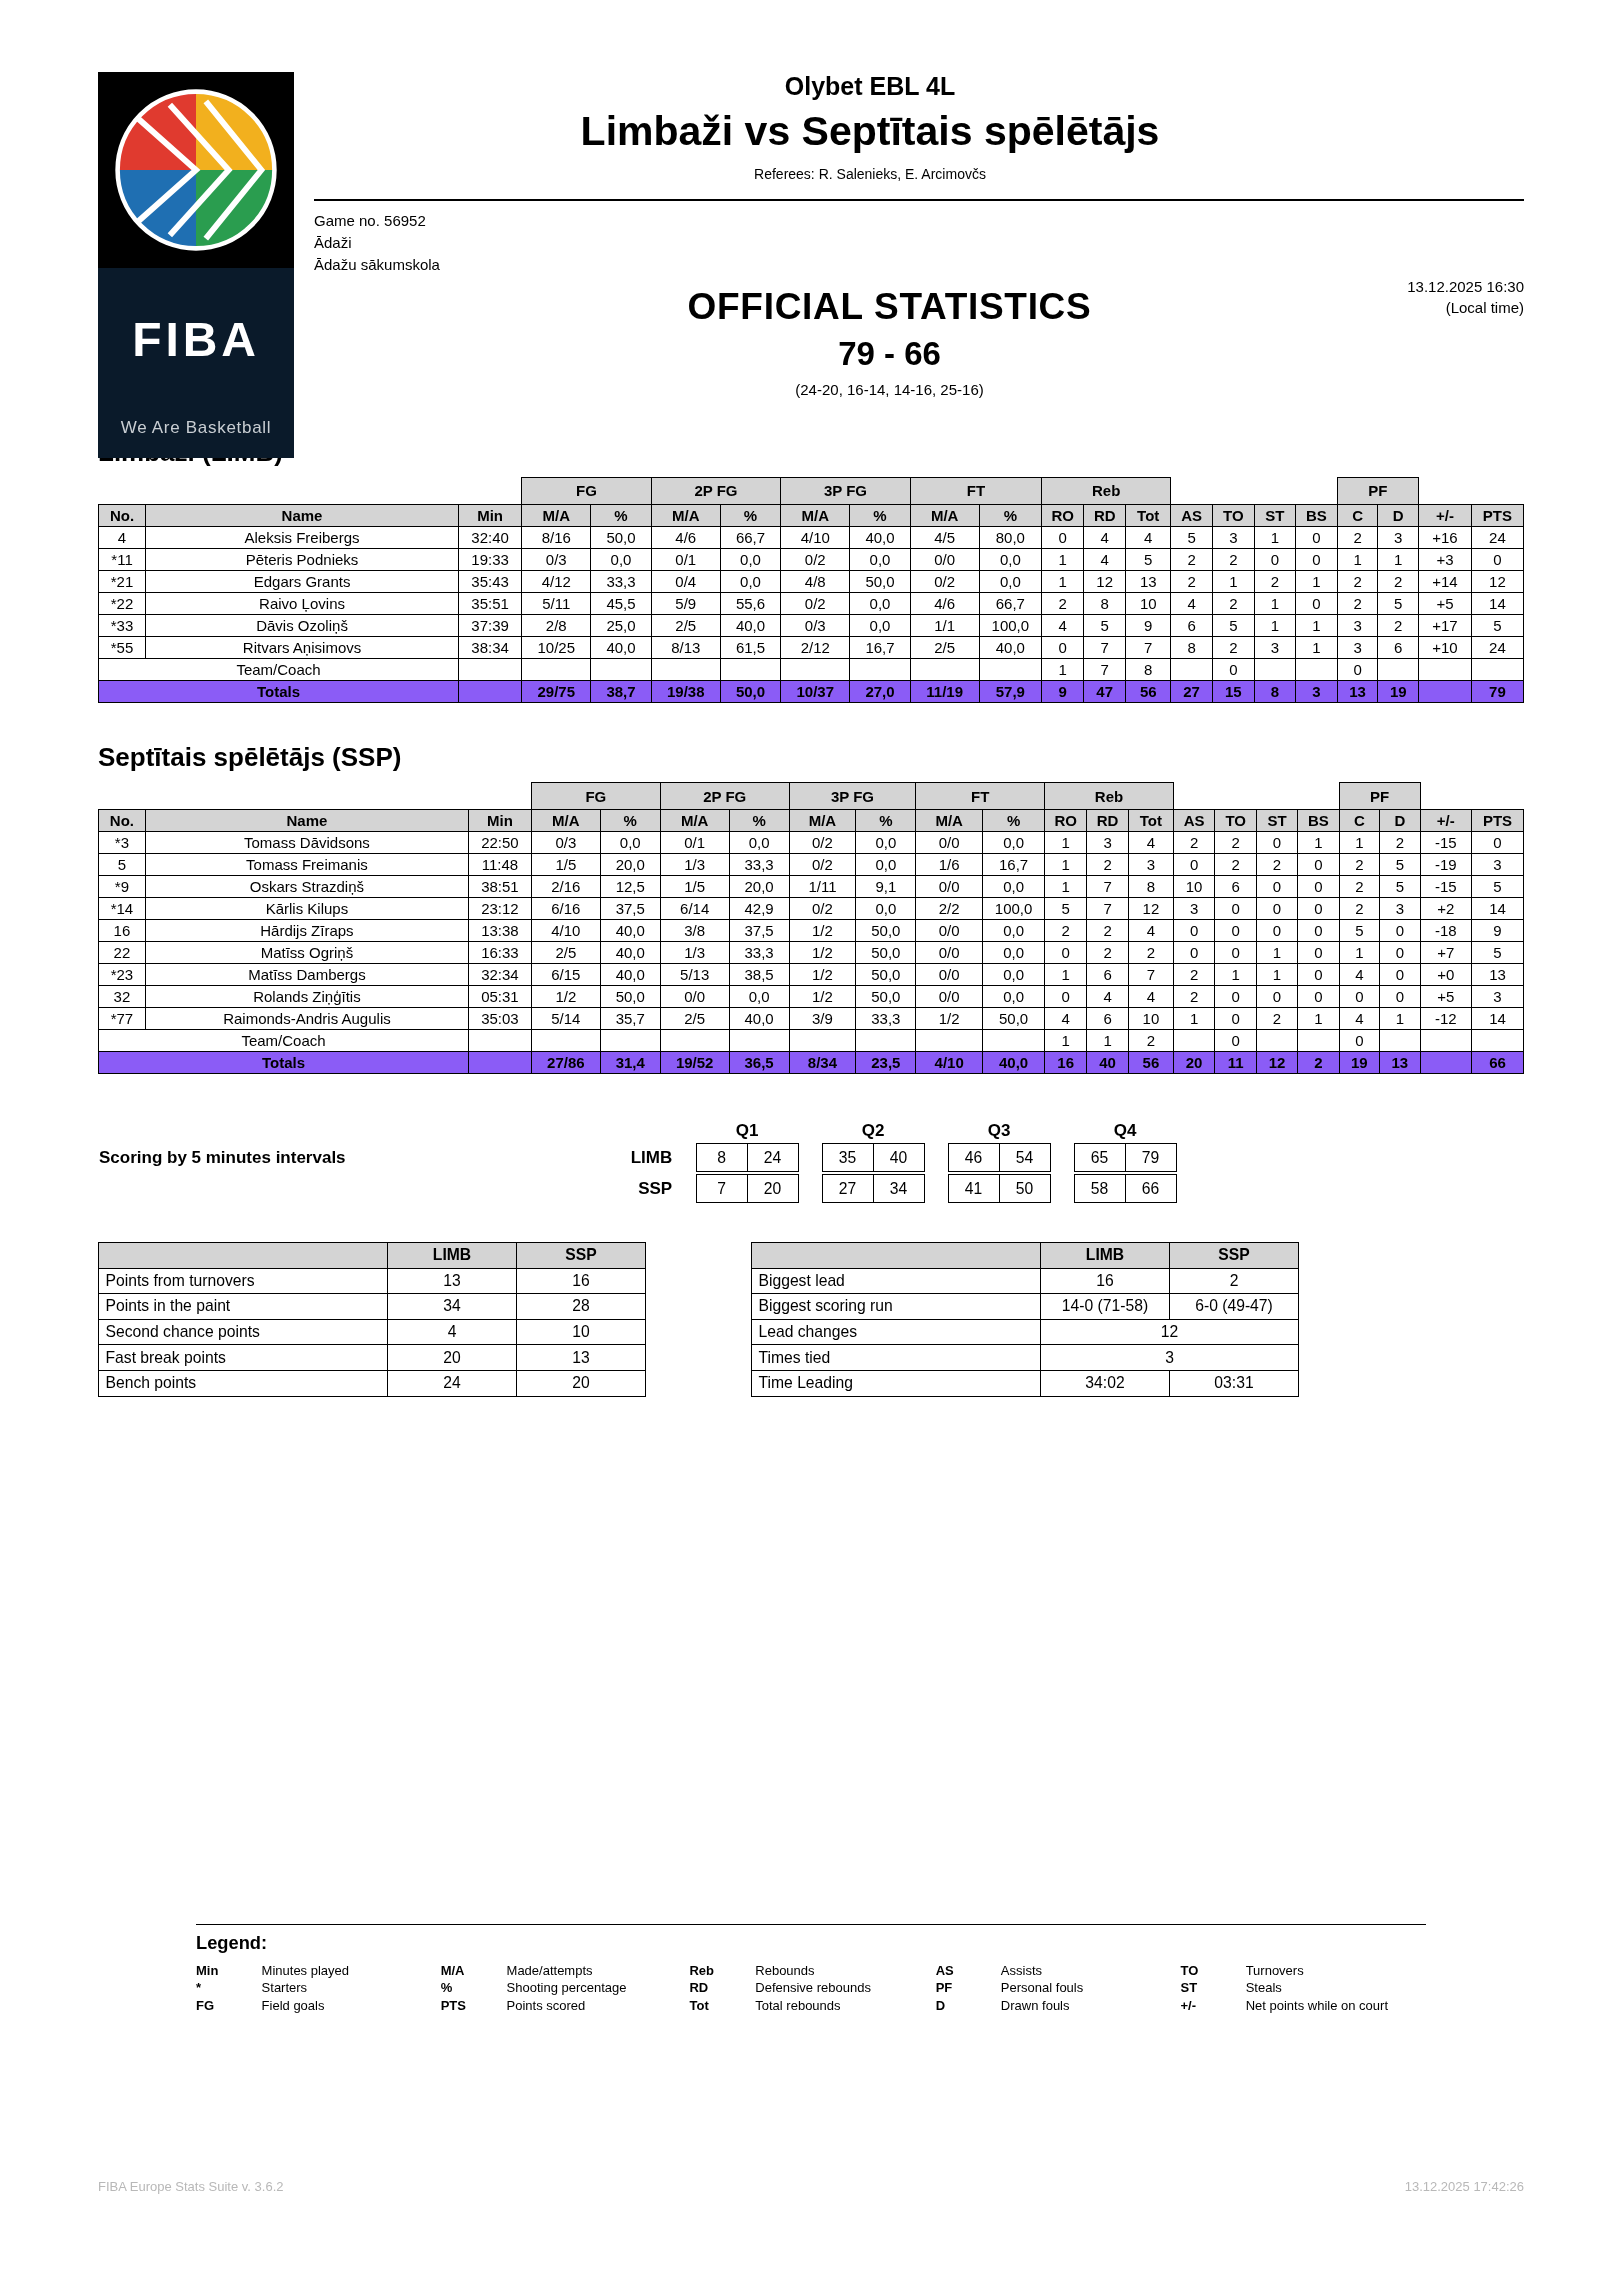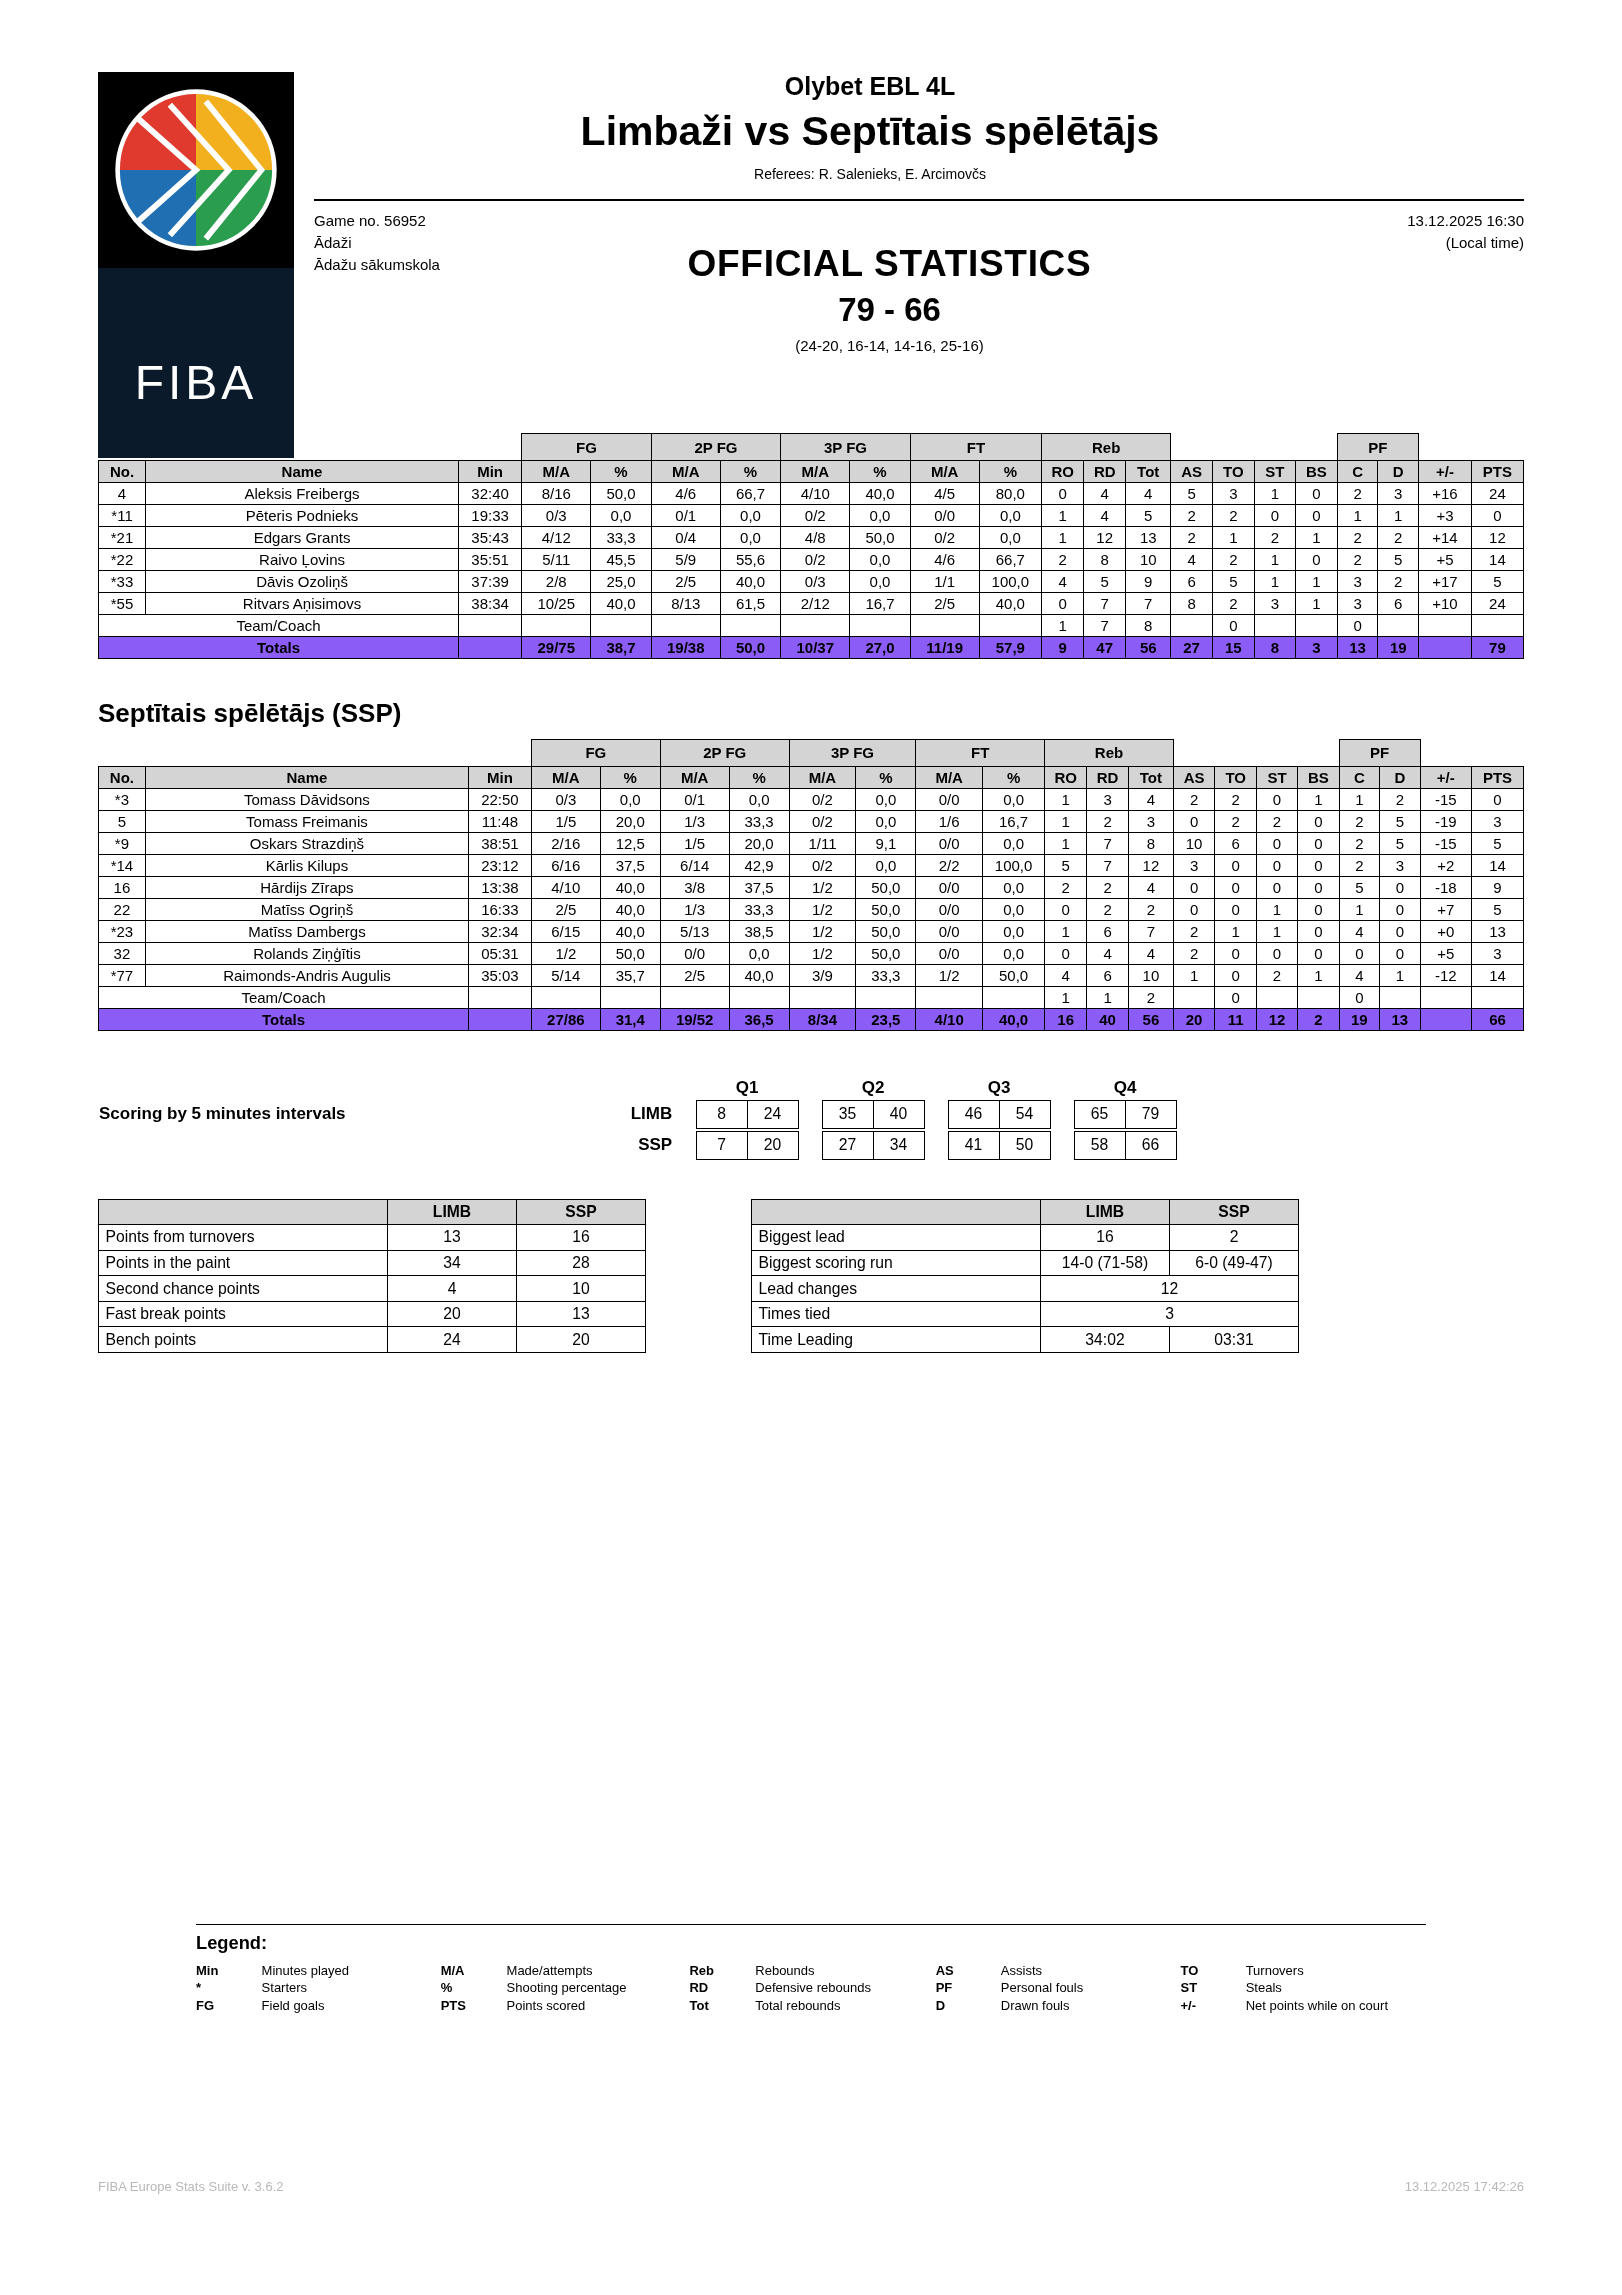--- a/index.html
+++ b/index.html
@@ -43,24 +43,24 @@
   .logo-fiba {
     width: 196px;
     height: 190px;
     background: #0a1a2a;
     position: relative;
     overflow: hidden;
   }
   .fiba-word {
     color: #ffffff;
     font-size: 48px;
-    font-weight: normal;
+    font-weight: bold;
     letter-spacing: 3.9px;
     text-align: center;
-    padding-top: 87px;
+    padding-top: 44px;
     font-family: "Liberation Sans", sans-serif;
   }
   .fiba-tag {
     color: #c9ced3;
     font-size: 17px;
     text-align: center;
     padding-top: 51px;
     letter-spacing: 0.7px;
   }
   .title-block {
@@ -86,20 +86,21 @@
     margin: 5.2px 0 0 216px;
     margin-right: 0;
   }
   .meta-row {
     display: flex;
     justify-content: space-between;
     margin-left: 216px;
     margin-top: 9.2px;
     font-size: 15px;
     line-height: 1.45;
+    flex-direction: column;
   }
   .meta-left div, .meta-right div { white-space: nowrap; }
   .meta-right { text-align: right; }
   .official {
     text-align: center;
     margin-left: 157px;
     margin-top: -33px;
   }
   .official-title {
     font-size: 37px;

